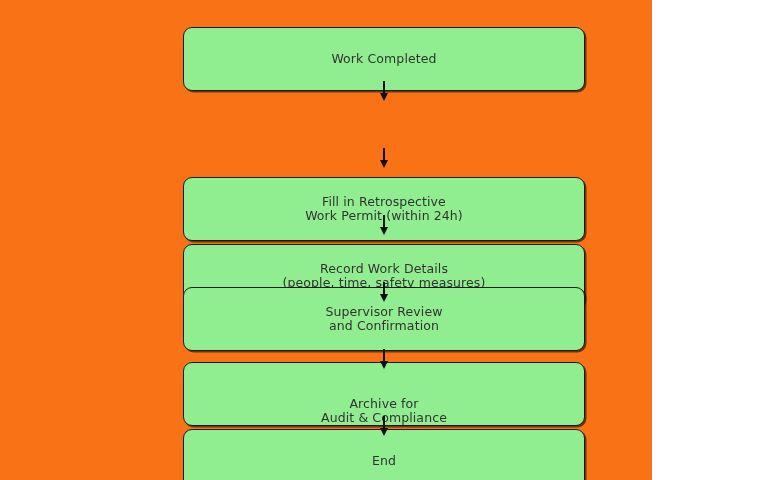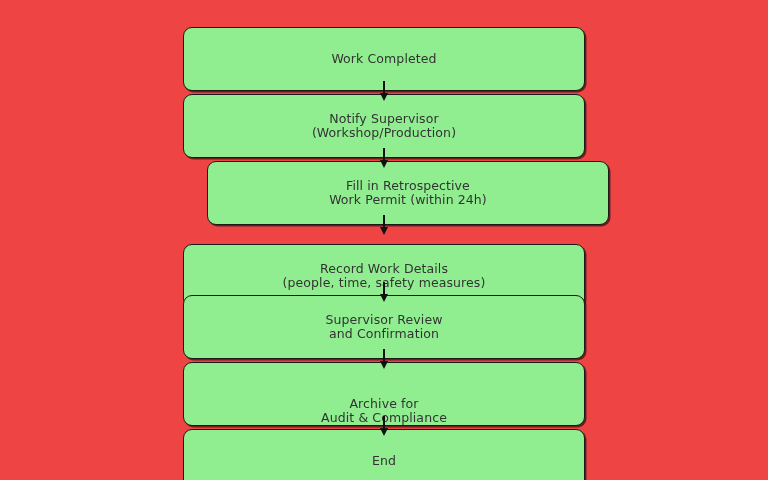--- a/index.html
+++ b/index.html
@@ -8,23 +8,23 @@
     background: #ffffff;
   }
   body {
     width: 768px;
     height: 480px;
     overflow: hidden;
     font-family: "DejaVu Sans", sans-serif;
   }
   #canvas {
     position: relative;
-    width: 768px;
+    width: 652px;
     height: 480px;
-    background: #ef4444;
+    background: #f97316;
     overflow: hidden;
   }
   .node {
     position: absolute;
     left: 183px;
     width: 402px;
     height: 64px;
     box-sizing: border-box;
     background: #90ee90;
     border: 1.6px solid #1a1a1a;
@@ -71,36 +71,32 @@
 </style>
 </head>
 <body>
 
 <div id="canvas">
 
   <div class="node" style="top:27px;">
     <span class="node-label">Work Completed</span>
   </div>
 
-  <div class="node" style="top:94px;">
-    <span class="node-label">Notify Supervisor
-(Workshop/Production)</span>
-  </div>
 
-  <div class="node" style="top:161px;margin-left:24px;">
+  <div class="node" style="top:177px;">
     <span class="node-label">Fill in Retrospective
 Work Permit (within 24h)</span>
   </div>
 
   <div class="node" style="top:244px;">
     <span class="node-label">Record Work Details
 (people, time, safety measures)</span>
   </div>
 
-  <div class="node" style="top:295px;">
+  <div class="node" style="top:287px;">
     <span class="node-label">Supervisor Review
 and Confirmation</span>
   </div>
 
   <div class="node" style="top:362px;align-items:flex-end;">
     <span class="node-label">Archive for
 Audit &amp; Compliance</span>
   </div>
 
   <div class="node" style="top:429px;">

